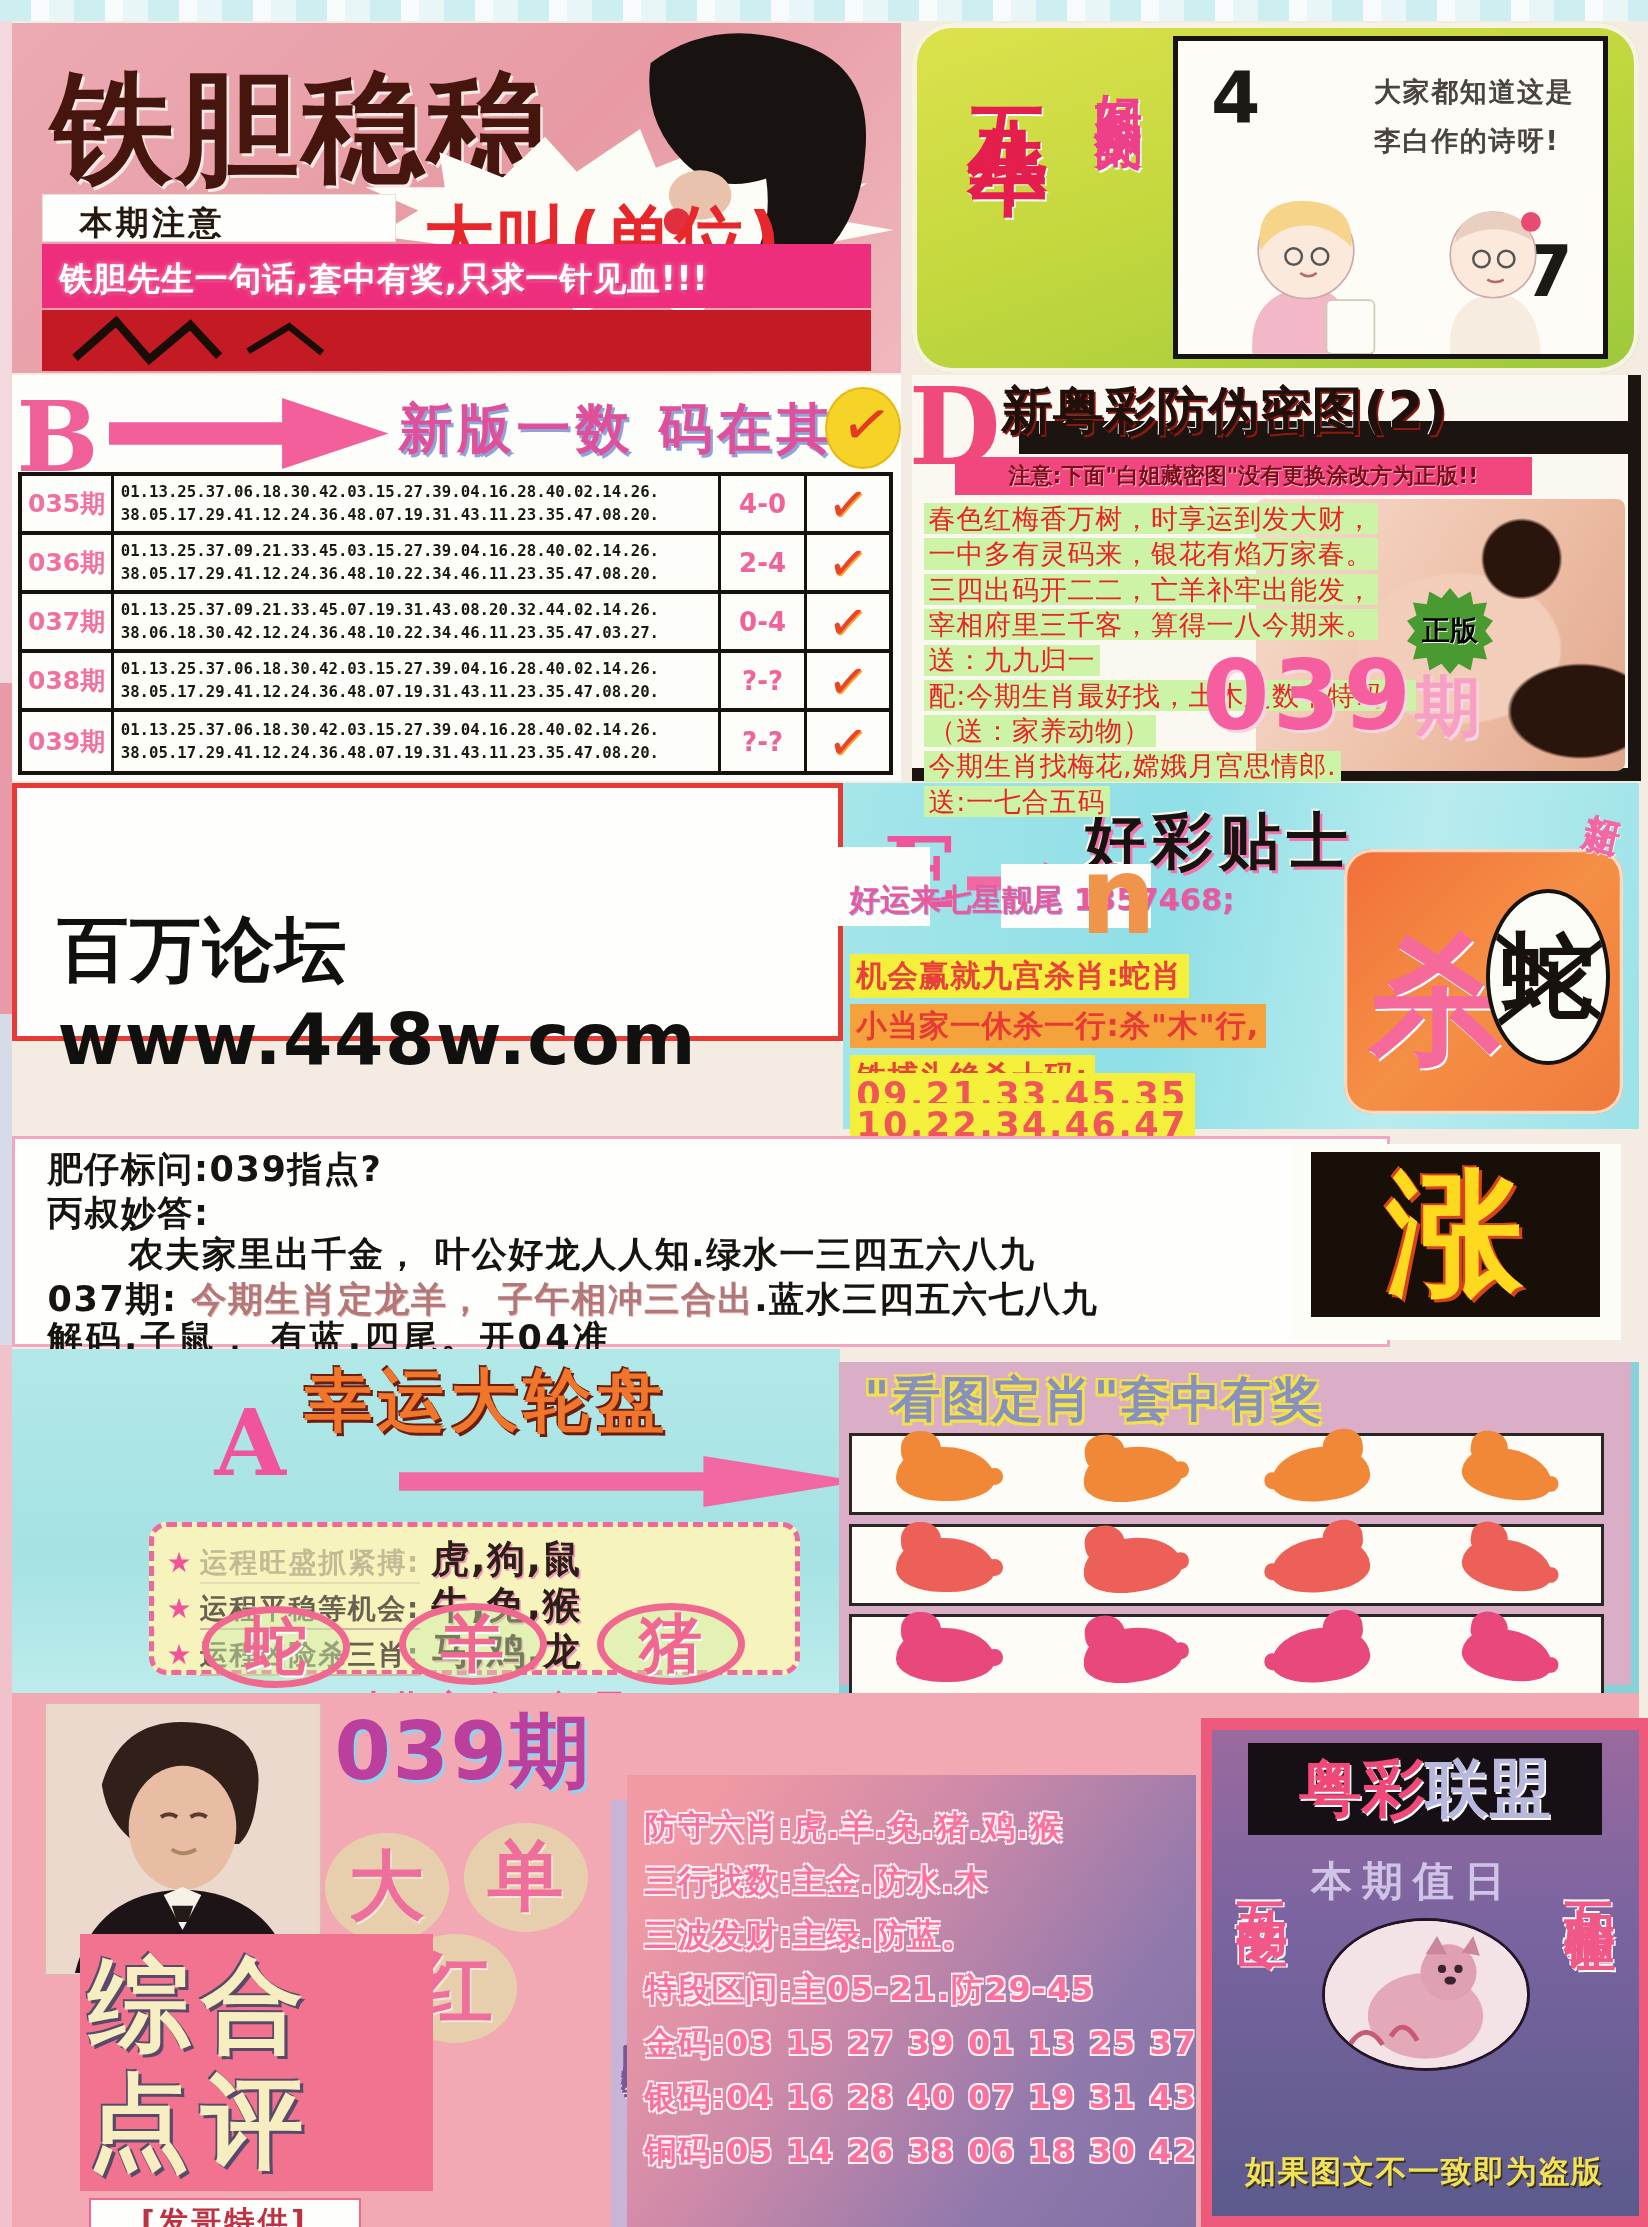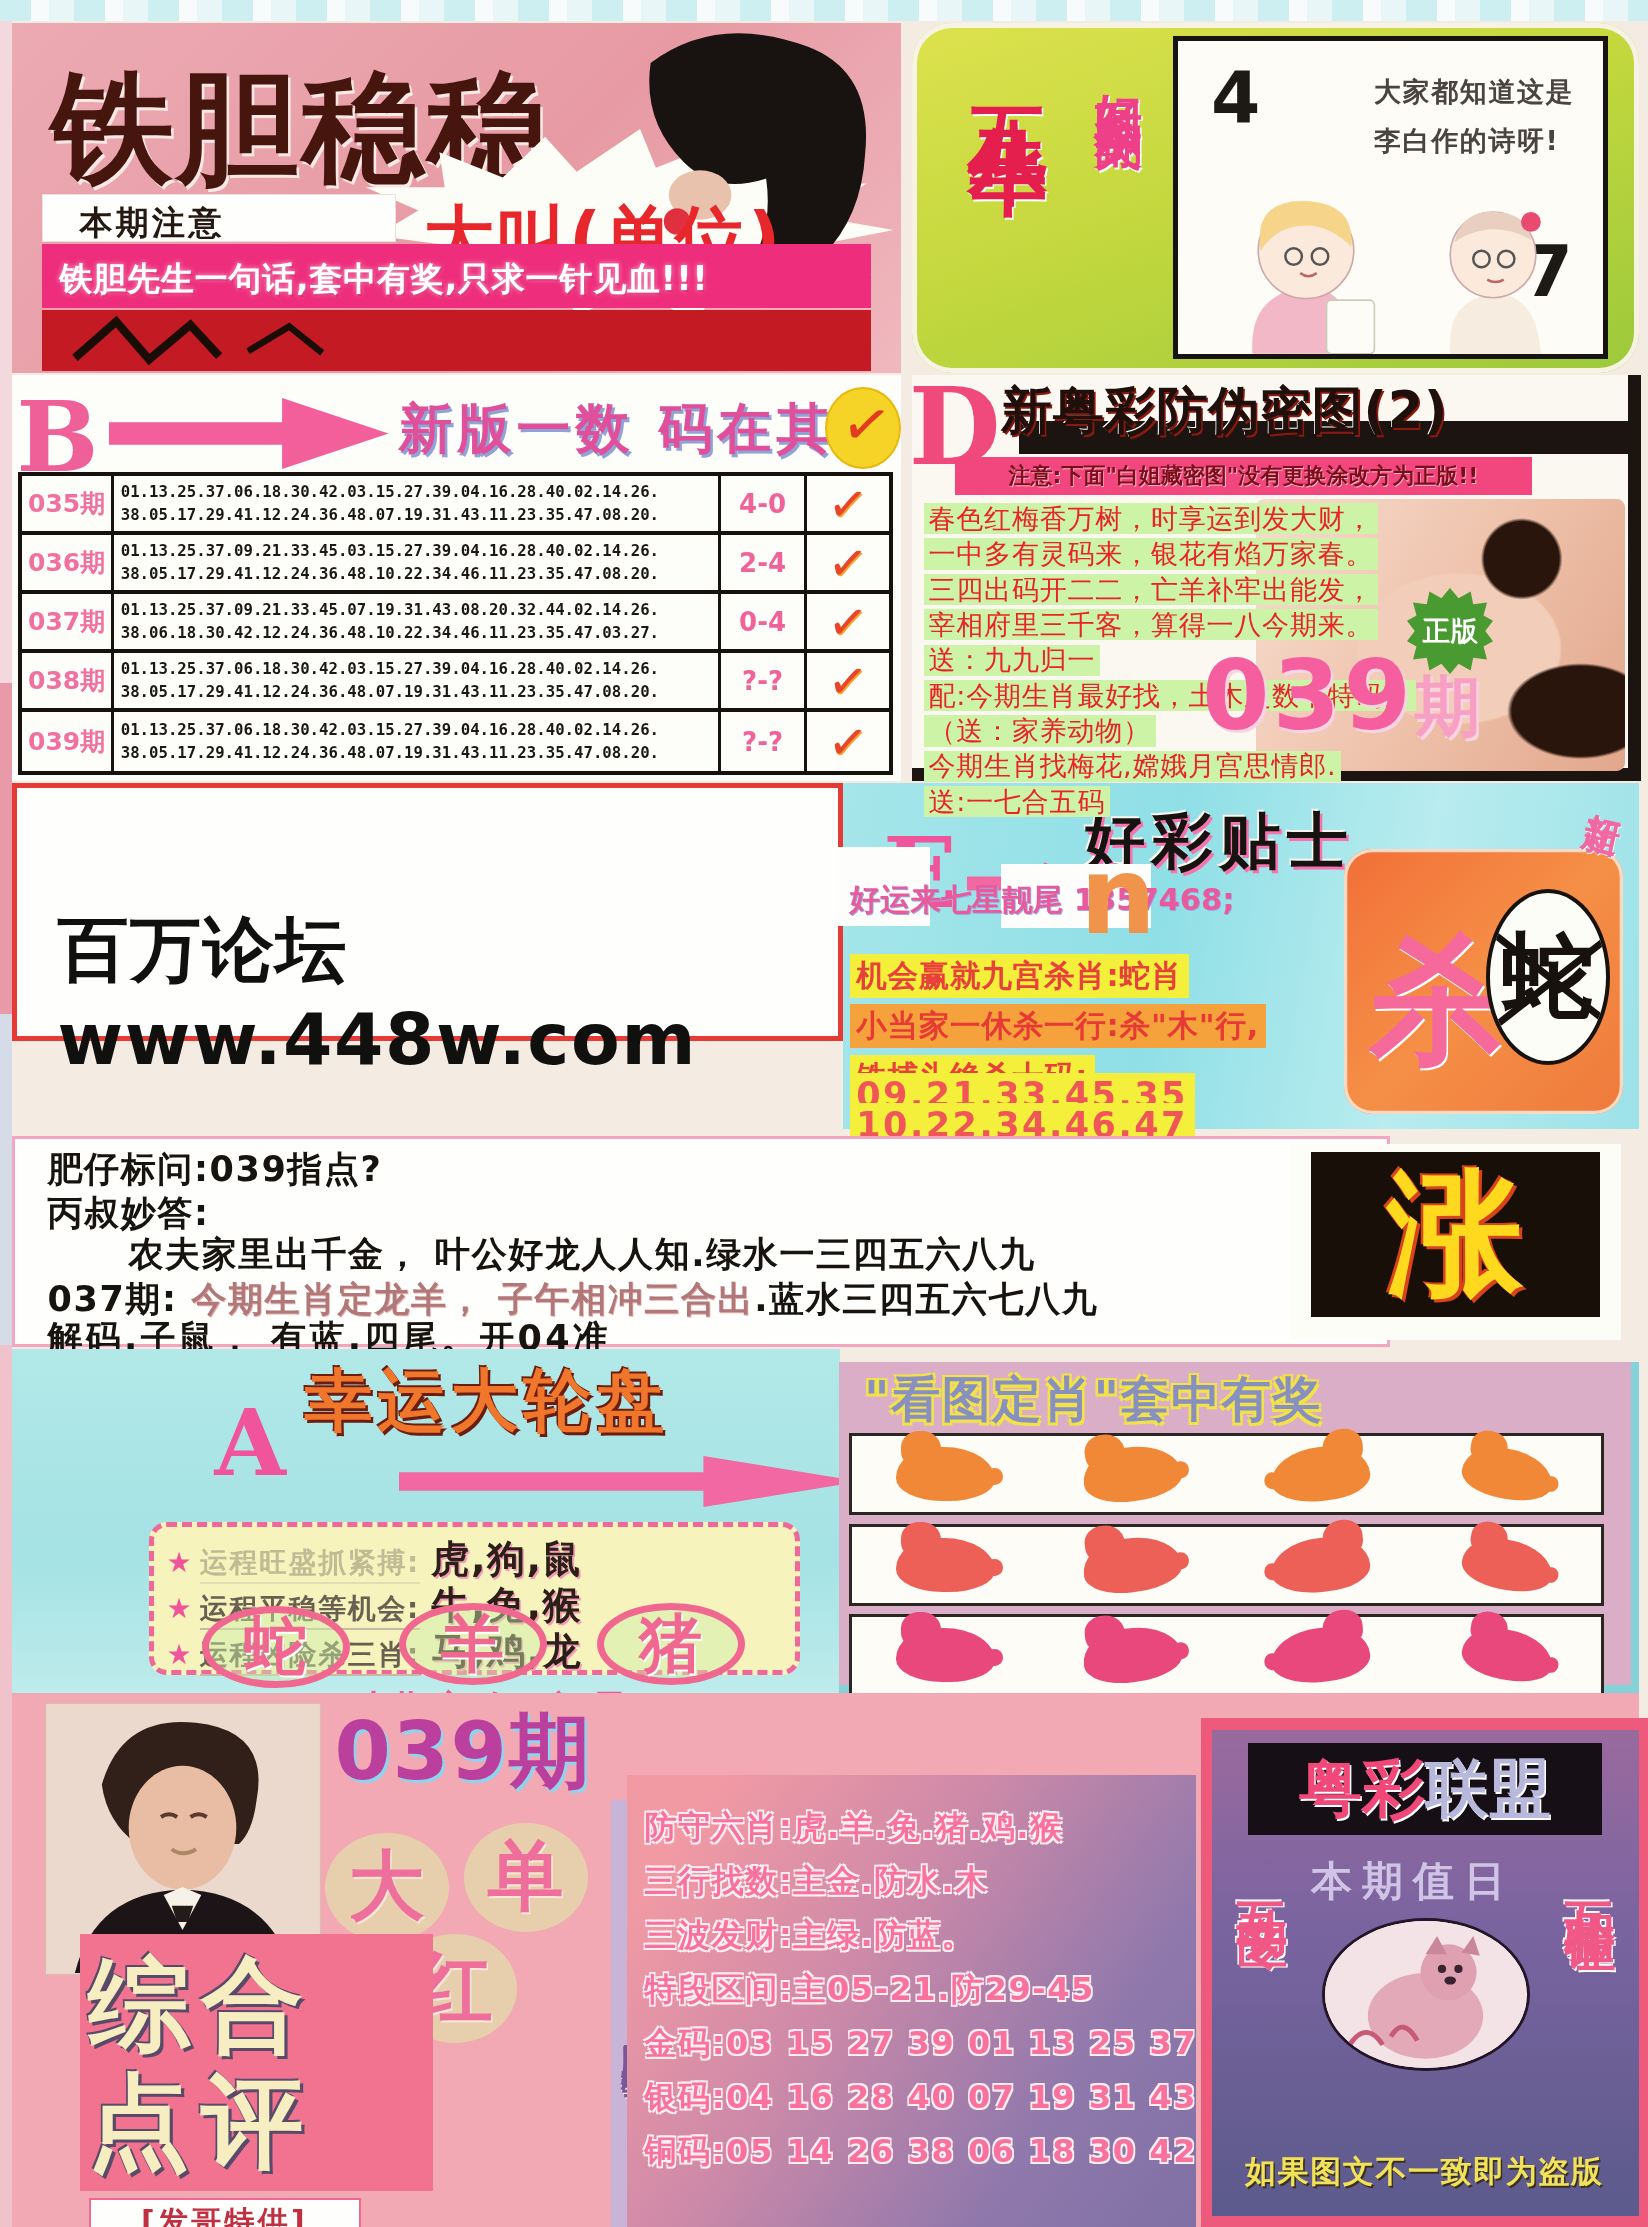--- a/index.html
+++ b/index.html
@@ -80,21 +80,21 @@
       radial-gradient(circle at 72% 22%,#2a150c 0 11%,rgba(42,21,12,0) 12%),
       radial-gradient(ellipse at 88% 78%,#2a150c 0 15%,rgba(42,21,12,0) 16%),
       radial-gradient(ellipse at 55% 55%,#f2cdb9 0 35%,rgba(242,205,185,0) 36%),
       linear-gradient(120deg,#f6ddcf,#eec0a8 55%,#e1a78d);}
   .d-line{position:relative;display:table;margin:0 0 4.1px 11.5px;font-size:27px;font-weight:normal;color:#e8232b;
     background:#cdf3a6;padding:0.8px 5px;line-height:1.1;z-index:2;letter-spacing:0.8px;}
   #d-lines{left:0;top:128px;width:511px;z-index:2;}
   #d-badge{left:495px;top:213px;width:86px;height:86px;background:#4a9a32;z-index:3;
     clip-path:polygon(50% 0,60% 12%,74% 4%,77% 19%,93% 17%,89% 32%,100% 38%,91% 50%,100% 62%,89% 68%,93% 83%,77% 81%,74% 96%,60% 88%,50% 100%,40% 88%,26% 96%,23% 81%,7% 83%,11% 68%,0 62%,9% 50%,0 38%,11% 32%,7% 17%,23% 19%,26% 4%,40% 12%);
     display:flex;align-items:center;justify-content:center;}
-  #d-badge span{font-size:28px;font-weight:normal;color:#ffffff;text-shadow:0.8px 0.8px 0 #fff;}
+  #d-badge span{font-size:28px;font-weight:bold;color:#000000;text-shadow:0.8px 0.8px 0 #fff;}
   #d-issue{left:290px;top:264px;z-index:4;font-weight:900;color:#f55f9f;
     text-shadow:2.5px 2.5px 0 #fbd4e4;}
   #d-issue .num{font-size:97px;letter-spacing:3.3px;}
   #d-issue .qi{font-size:66px;color:#f8a0c4;}
 
   
   #forum{left:11.5px;top:783px;width:831px;height:258px;background:#fefefc;border:5px solid #e63a35;}
   #forum-text{left:41px;top:115px;font-size:71px;font-weight:bold;color:#10100e;letter-spacing:1.6px;}
 
   

